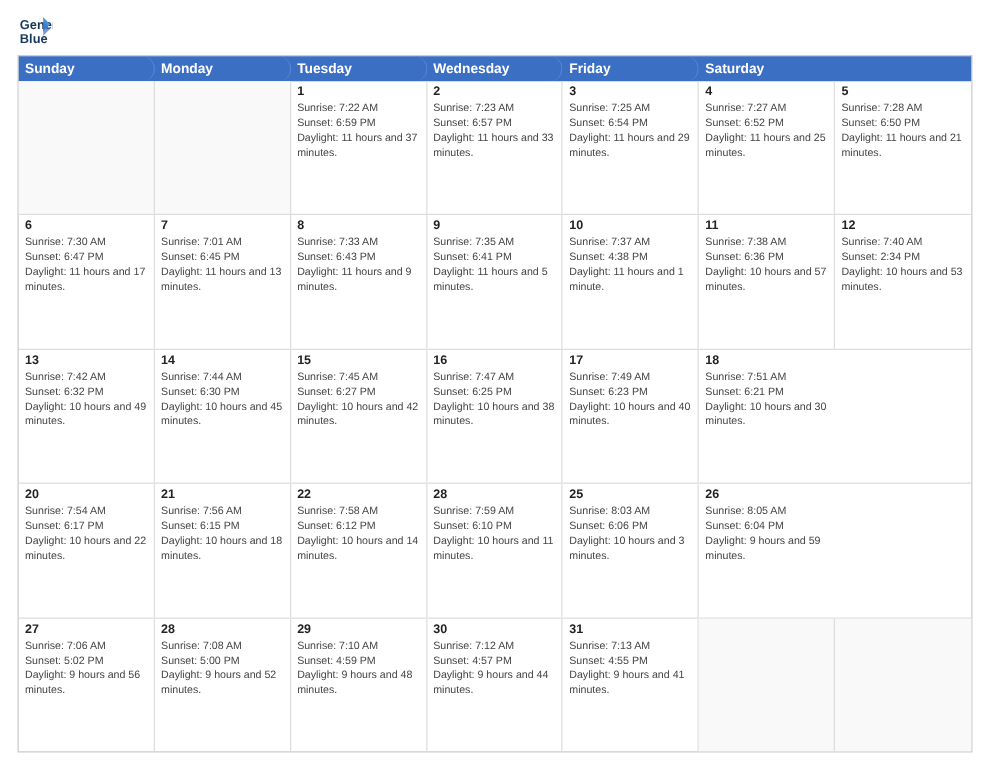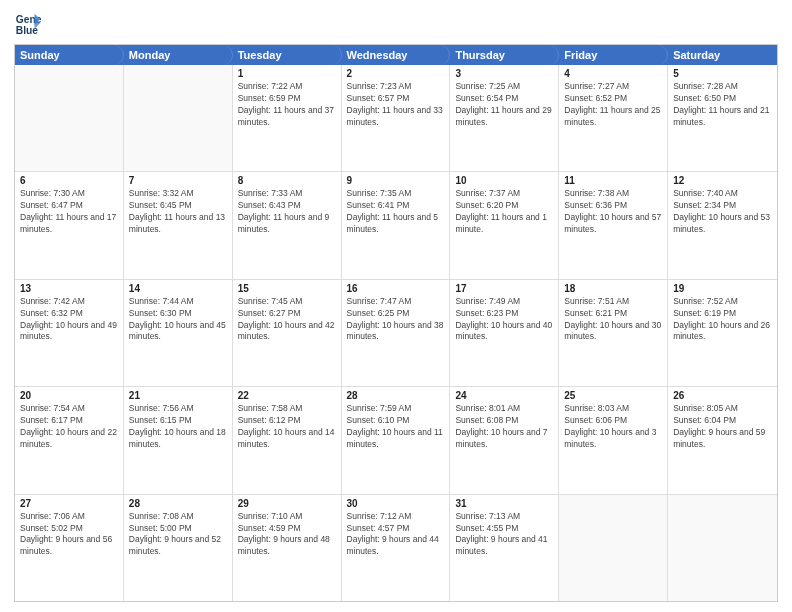--- a/index.html
+++ b/index.html
@@ -115,21 +115,20 @@
       <div class="subtitle"></div>
     </div>
   </div>
 
   <div class="calendar">
     <div class="cal-header" id="cal-header">
         <div class="cal-header-cell">Sunday</div>
         <div class="cal-header-cell">Monday</div>
         <div class="cal-header-cell">Tuesday</div>
         <div class="cal-header-cell">Wednesday</div>
-        <div class="cal-header-cell">Thursday</div>
         <div class="cal-header-cell">Friday</div>
         <div class="cal-header-cell">Saturday</div>
       </div>
     <div class="cal-body" id="cal-body">
         <div class="cal-row">
           <div class="cal-cell empty"></div>
           <div class="cal-cell empty"></div>
           <div class="cal-cell">
         <div class="day-num">1</div>
         <div class="cell-line">Sunrise: 7:22 AM</div>
@@ -163,40 +162,40 @@
         </div>
         <div class="cal-row">
           <div class="cal-cell">
         <div class="day-num">6</div>
         <div class="cell-line">Sunrise: 7:30 AM</div>
         <div class="cell-line">Sunset: 6:47 PM</div>
         <div class="cell-line">Daylight: 11 hours and 17 minutes.</div>
       </div>
           <div class="cal-cell">
         <div class="day-num">7</div>
-        <div class="cell-line">Sunrise: 3:32 AM</div>
+        <div class="cell-line">Sunrise: 7:01 AM</div>
         <div class="cell-line">Sunset: 6:45 PM</div>
         <div class="cell-line">Daylight: 11 hours and 13 minutes.</div>
       </div>
           <div class="cal-cell">
         <div class="day-num">8</div>
         <div class="cell-line">Sunrise: 7:33 AM</div>
         <div class="cell-line">Sunset: 6:43 PM</div>
         <div class="cell-line">Daylight: 11 hours and 9 minutes.</div>
       </div>
           <div class="cal-cell">
         <div class="day-num">9</div>
         <div class="cell-line">Sunrise: 7:35 AM</div>
         <div class="cell-line">Sunset: 6:41 PM</div>
         <div class="cell-line">Daylight: 11 hours and 5 minutes.</div>
       </div>
           <div class="cal-cell">
         <div class="day-num">10</div>
         <div class="cell-line">Sunrise: 7:37 AM</div>
-        <div class="cell-line">Sunset: 6:20 PM</div>
+        <div class="cell-line">Sunset: 4:38 PM</div>
         <div class="cell-line">Daylight: 11 hours and 1 minute.</div>
       </div>
           <div class="cal-cell">
         <div class="day-num">11</div>
         <div class="cell-line">Sunrise: 7:38 AM</div>
         <div class="cell-line">Sunset: 6:36 PM</div>
         <div class="cell-line">Daylight: 10 hours and 57 minutes.</div>
       </div>
           <div class="cal-cell">
         <div class="day-num">12</div>
@@ -235,26 +234,20 @@
         <div class="cell-line">Sunrise: 7:49 AM</div>
         <div class="cell-line">Sunset: 6:23 PM</div>
         <div class="cell-line">Daylight: 10 hours and 40 minutes.</div>
       </div>
           <div class="cal-cell">
         <div class="day-num">18</div>
         <div class="cell-line">Sunrise: 7:51 AM</div>
         <div class="cell-line">Sunset: 6:21 PM</div>
         <div class="cell-line">Daylight: 10 hours and 30 minutes.</div>
       </div>
-          <div class="cal-cell">
-        <div class="day-num">19</div>
-        <div class="cell-line">Sunrise: 7:52 AM</div>
-        <div class="cell-line">Sunset: 6:19 PM</div>
-        <div class="cell-line">Daylight: 10 hours and 26 minutes.</div>
-      </div>
         </div>
         <div class="cal-row">
           <div class="cal-cell">
         <div class="day-num">20</div>
         <div class="cell-line">Sunrise: 7:54 AM</div>
         <div class="cell-line">Sunset: 6:17 PM</div>
         <div class="cell-line">Daylight: 10 hours and 22 minutes.</div>
       </div>
           <div class="cal-cell">
         <div class="day-num">21</div>
@@ -268,26 +261,20 @@
         <div class="cell-line">Sunset: 6:12 PM</div>
         <div class="cell-line">Daylight: 10 hours and 14 minutes.</div>
       </div>
           <div class="cal-cell">
         <div class="day-num">28</div>
         <div class="cell-line">Sunrise: 7:59 AM</div>
         <div class="cell-line">Sunset: 6:10 PM</div>
         <div class="cell-line">Daylight: 10 hours and 11 minutes.</div>
       </div>
           <div class="cal-cell">
-        <div class="day-num">24</div>
-        <div class="cell-line">Sunrise: 8:01 AM</div>
-        <div class="cell-line">Sunset: 6:08 PM</div>
-        <div class="cell-line">Daylight: 10 hours and 7 minutes.</div>
-      </div>
-          <div class="cal-cell">
         <div class="day-num">25</div>
         <div class="cell-line">Sunrise: 8:03 AM</div>
         <div class="cell-line">Sunset: 6:06 PM</div>
         <div class="cell-line">Daylight: 10 hours and 3 minutes.</div>
       </div>
           <div class="cal-cell">
         <div class="day-num">26</div>
         <div class="cell-line">Sunrise: 8:05 AM</div>
         <div class="cell-line">Sunset: 6:04 PM</div>
         <div class="cell-line">Daylight: 9 hours and 59 minutes.</div>

